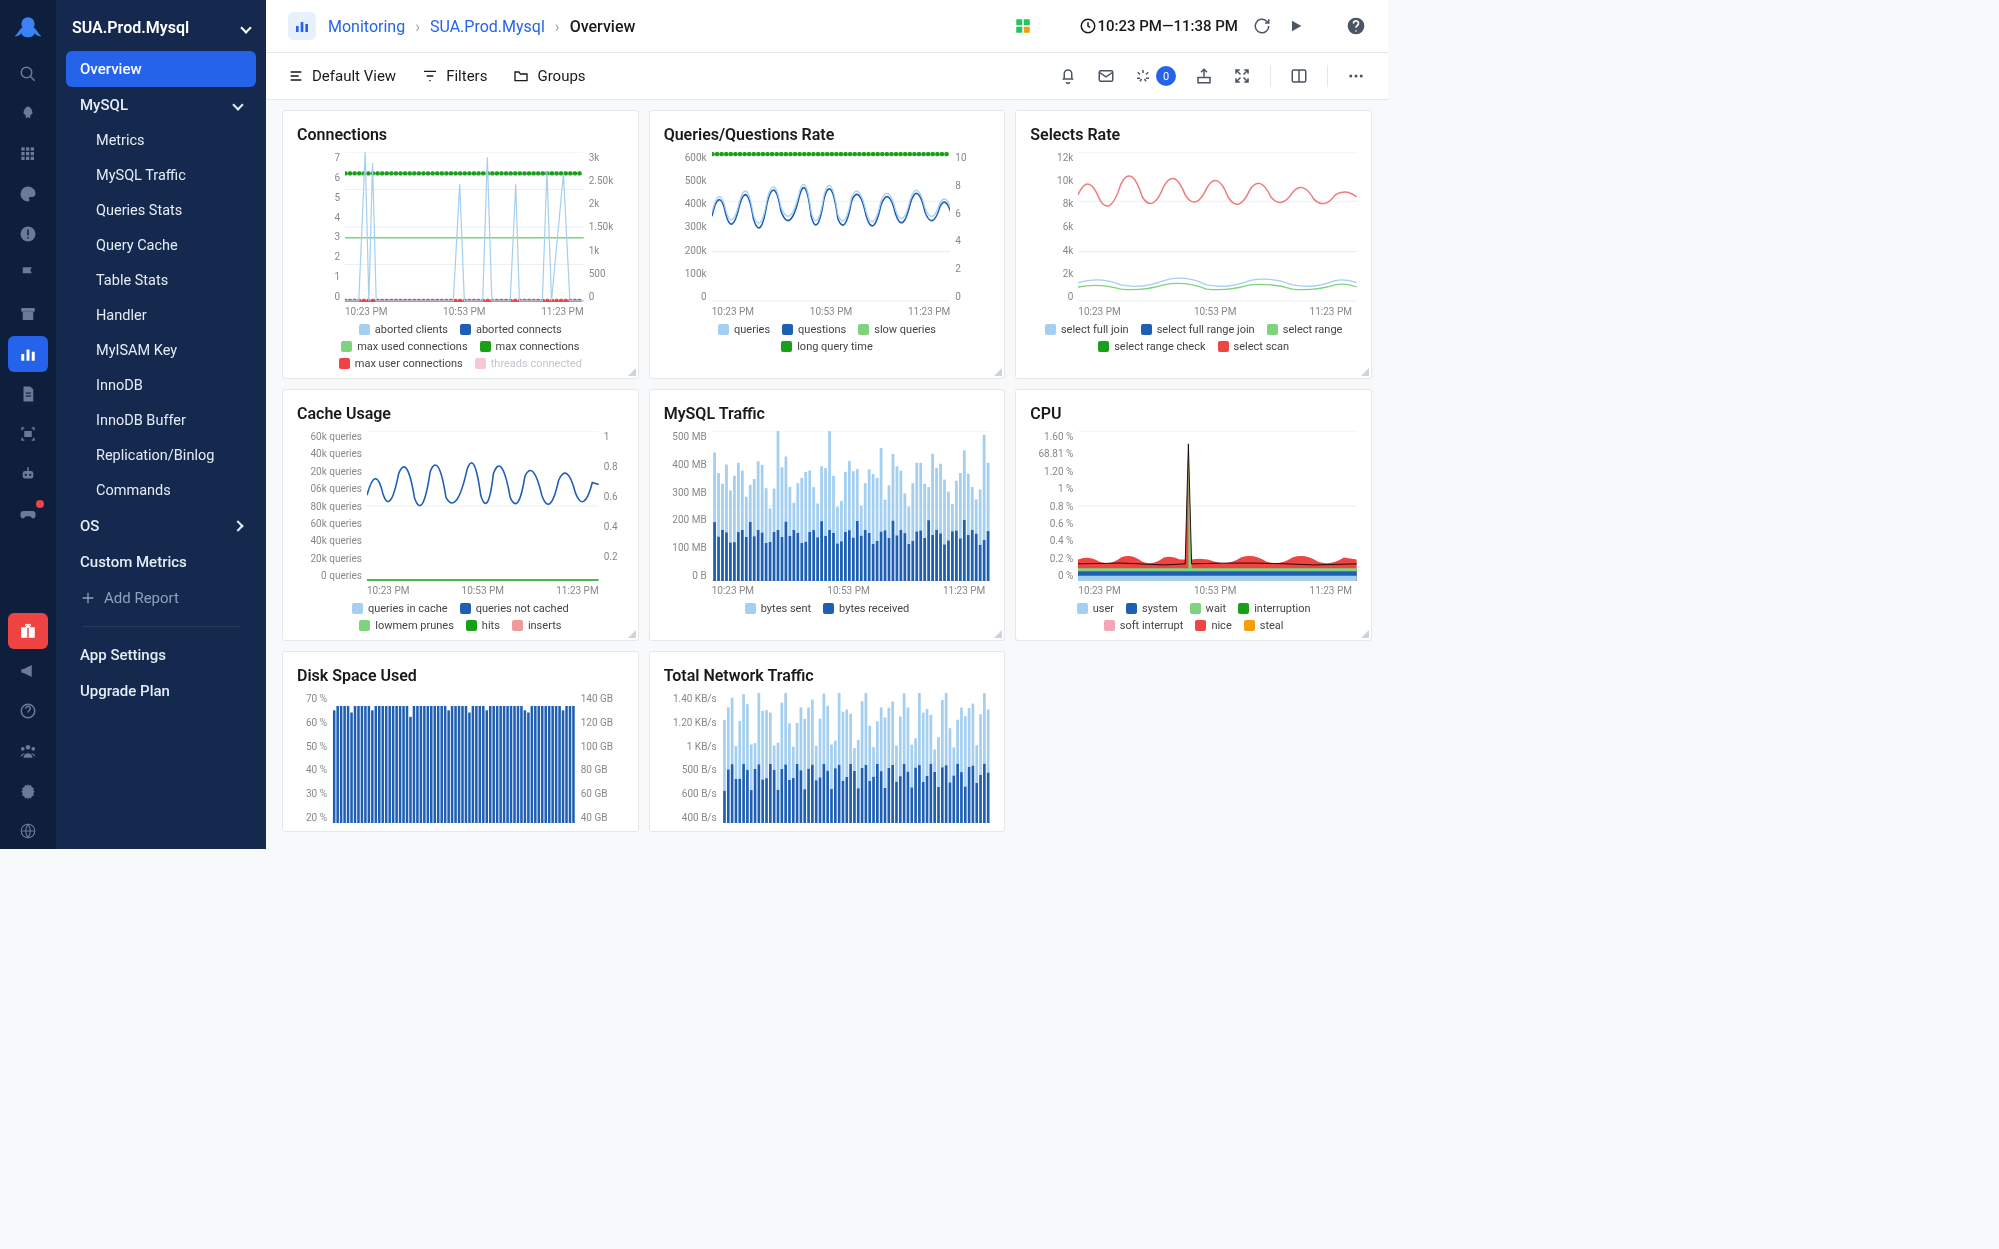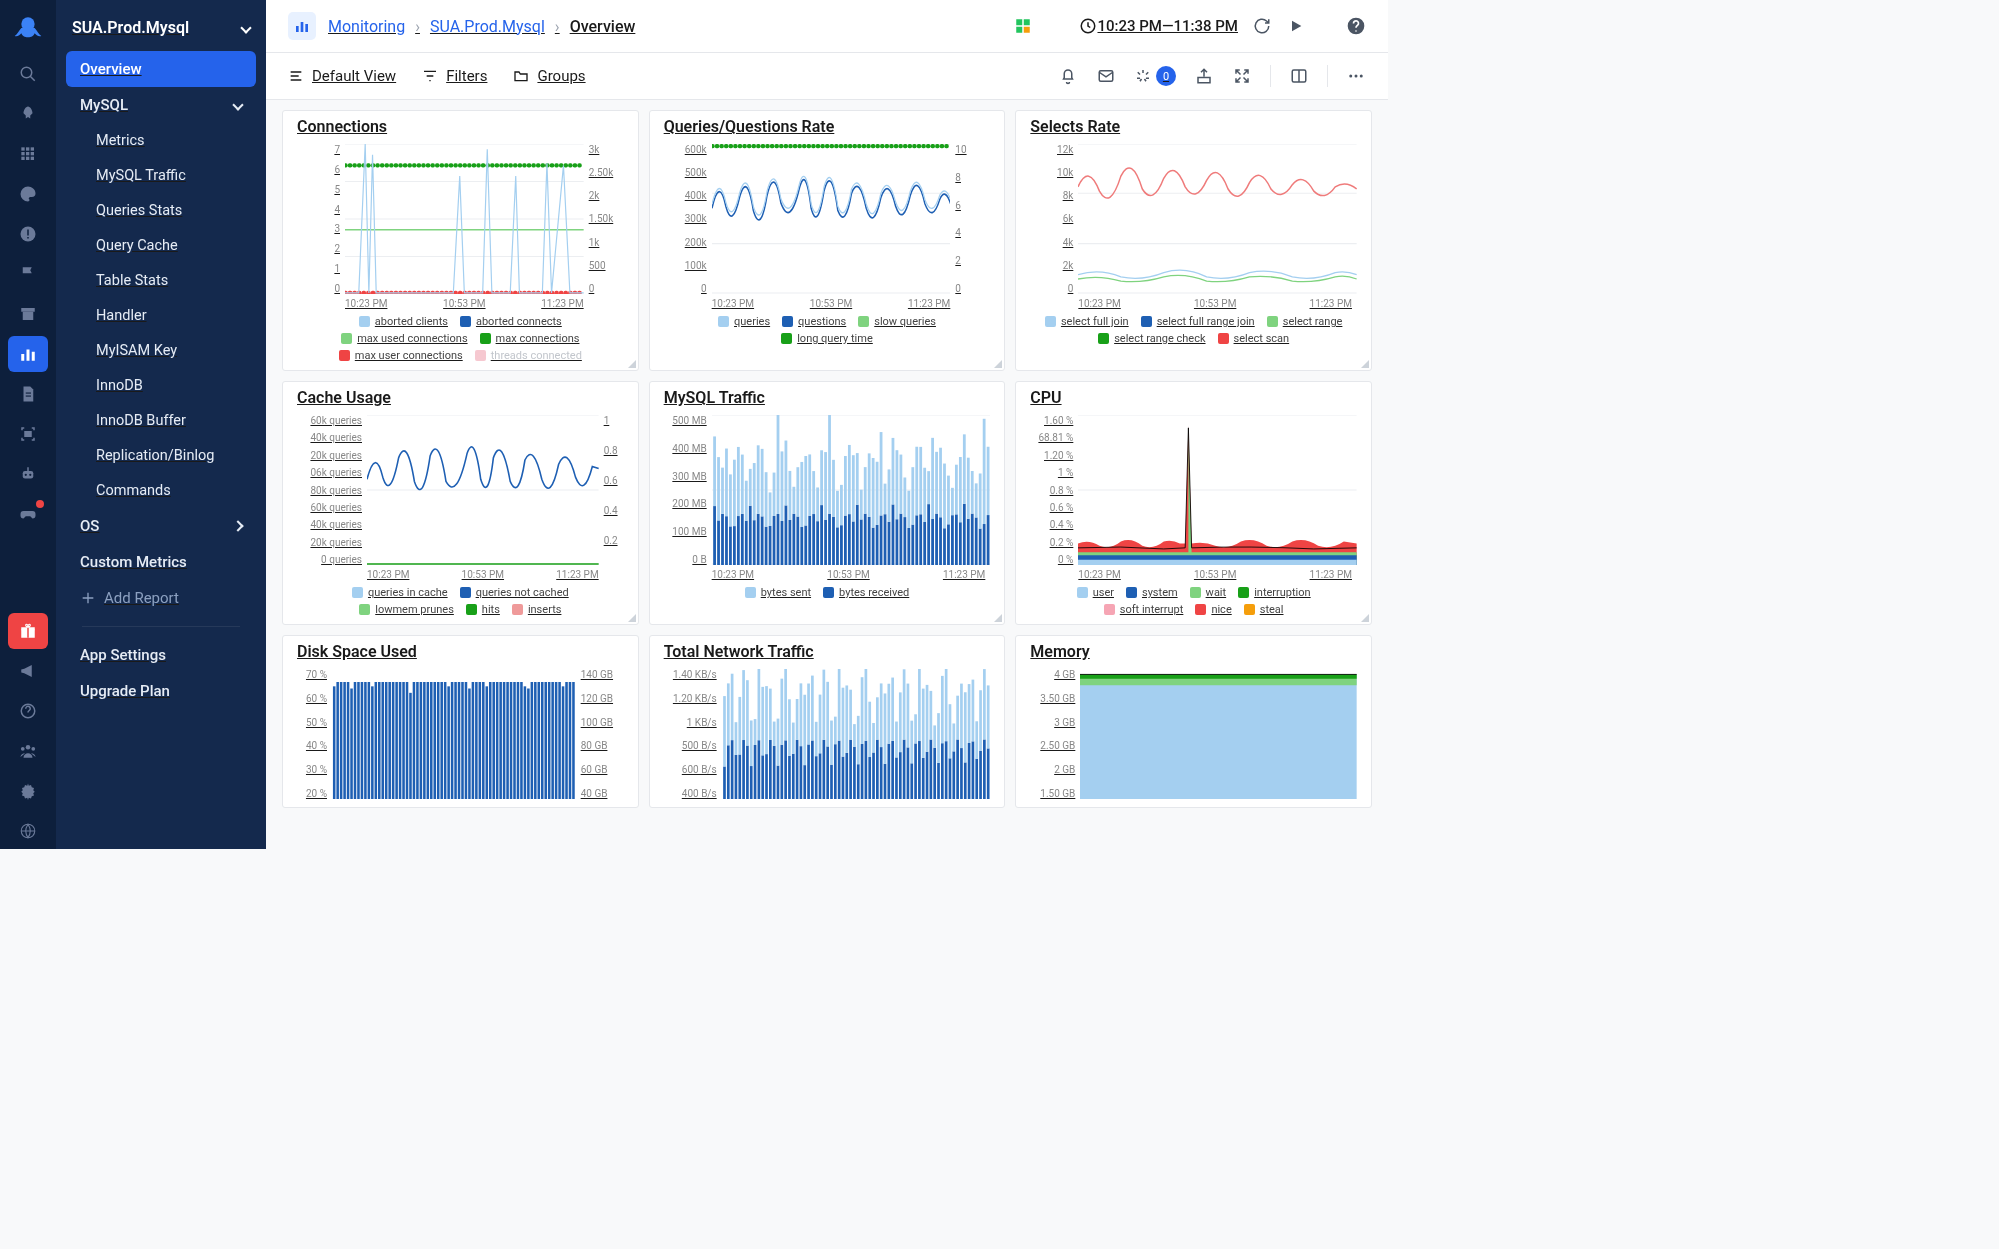--- a/index.html
+++ b/index.html
@@ -1,17 +1,17 @@
 <!DOCTYPE html>
 <html><head>
 <meta charset="utf-8">
 <style>
 * { box-sizing: border-box; margin: 0; padding: 0; }
 body { font-family: -apple-system, BlinkMacSystemFont, "Segoe UI", Roboto, sans-serif; font-size: 14px; color: #1a1a1a; background: #f8f9fa; height: 849px; width: 1388px; overflow: hidden; }
-.app { display: flex; height: 100%; text-decoration: underline; }
+.app { display: flex; height: 100%; }
 
 
 .rail { width: 56px; background: #0d1f3c; display: flex; flex-direction: column; align-items: center; padding-top: 8px; gap: 4px; flex-shrink: 0; }
 .rail-logo { width: 40px; height: 40px; display: flex; align-items: center; justify-content: center; color: #3b82f6; margin-bottom: 4px; }
 .rail-item { width: 40px; height: 36px; display: flex; align-items: center; justify-content: center; color: #6b7a99; border-radius: 6px; cursor: pointer; position: relative; }
 .rail-item.active { background: #2563eb; color: #fff; }
 .rail-item.gift { background: #ef4444; color: #fff; }
 .rail-spacer { flex: 1; }
 .rail-badge { position: absolute; top: 4px; right: 4px; width: 8px; height: 8px; background: #ef4444; border-radius: 50%; }
 
@@ -43,21 +43,21 @@
 .tb-item { display: flex; align-items: center; gap: 8px; color: #1a1a1a; font-size: 15px; cursor: pointer; }
 .tb-badge { background: #2563eb; color: #fff; min-width: 20px; height: 20px; border-radius: 10px; display: inline-flex; align-items: center; justify-content: center; font-size: 11px; padding: 0 6px; }
 .tb-spacer { flex: 1; }
 .tb-right { display: flex; align-items: center; gap: 18px; }
 .tb-icon { width: 20px; height: 20px; color: #4b5563; cursor: pointer; display: flex; align-items: center; justify-content: center; }
 .tb-sep { width: 1px; height: 22px; background: #e5e7eb; }
 
 
 .grid-wrap { flex: 1; overflow-y: auto; padding: 10px 16px; background: #f8f9fa; }
 .grid { display: grid; grid-template-columns: repeat(3, 1fr); gap: 10px; }
-.panel { background: #fff; border: 1px solid #e5e7eb; border-radius: 3px; padding: 6px 14px 8px; display: flex; flex-direction: column; position: relative; }
+.panel { background: #fff; border: 1px solid #e5e7eb; border-radius: 3px; padding: 14px 14px 8px; display: flex; flex-direction: column; position: relative; }
 .panel-title { font-size: 16px; font-weight: 600; color: #1a1a1a; margin-bottom: 8px; }
 .panel-body { display: flex; height: 150px; }
 .axis-l { width: 48px; font-size: 10px; color: #888; display: flex; flex-direction: column; justify-content: space-between; text-align: right; padding-right: 5px; }
 .axis-r { width: 40px; font-size: 10px; color: #888; display: flex; flex-direction: column; justify-content: space-between; text-align: left; padding-left: 5px; }
 .plot { flex: 1; position: relative; }
 .plot svg { width: 100%; height: 100%; display: block; }
 .xaxis { display: flex; justify-content: space-between; font-size: 10px; color: #888; padding: 4px 40px 0 48px; }
 .xaxis.narrow { padding: 4px 5px 0 48px; }
 .legend { display: flex; flex-wrap: wrap; gap: 4px 12px; font-size: 11px; color: #444; padding: 6px 4px 0; }
 .legend.center { justify-content: center; }
@@ -1115,38 +1115,17 @@
                   <rect x="248.90422535211266" y="19.60828261436133" width="2.6" height="56.075367650358174" fill="#a4cff0"></rect>
                   <rect x="252.60281690140846" y="65.04658460168241" width="2.6" height="54.953415398317595" fill="#1e5fb3"></rect>
                   <rect x="252.60281690140846" y="0.08385871587037741" width="2.6" height="64.96272588581203" fill="#a4cff0"></rect>
                   <rect x="256.30140845070423" y="73.29376622729463" width="2.6" height="46.706233772705374" fill="#1e5fb3"></rect>
                   <rect x="256.30140845070423" y="15.150455843688896" width="2.6" height="58.14331038360573" fill="#a4cff0"></rect>
                 </svg>
             </div>
           </div>
         </div>
 
-        <div class="panel short">
-          <div class="panel-title">Memory</div>
-          <div class="panel-body">
-            <div class="axis-l" style="width:50px">
-                <span>4 GB</span>
-                <span>3.50 GB</span>
-                <span>3 GB</span>
-                <span>2.50 GB</span>
-                <span>2 GB</span>
-                <span>1.50 GB</span>
-              </div>
-            <div class="plot">
-              <svg viewBox="0 0 270 120" preserveAspectRatio="none">
-                <rect x="0" y="5" width="270" height="115" fill="#a4cff0"></rect>
-                <rect x="0" y="5" width="270" height="10" fill="#7fd37f"></rect>
-                <rect x="0" y="5" width="270" height="4" fill="#18a018"></rect>
-                <line x1="0" y1="5" x2="270" y2="5" stroke="#000" stroke-width="0.8"></line>
-              </svg>
-            </div>
-          </div>
-        </div>
 
       </div>
     </div>
   </div>
 </div>
 
 </body></html>

